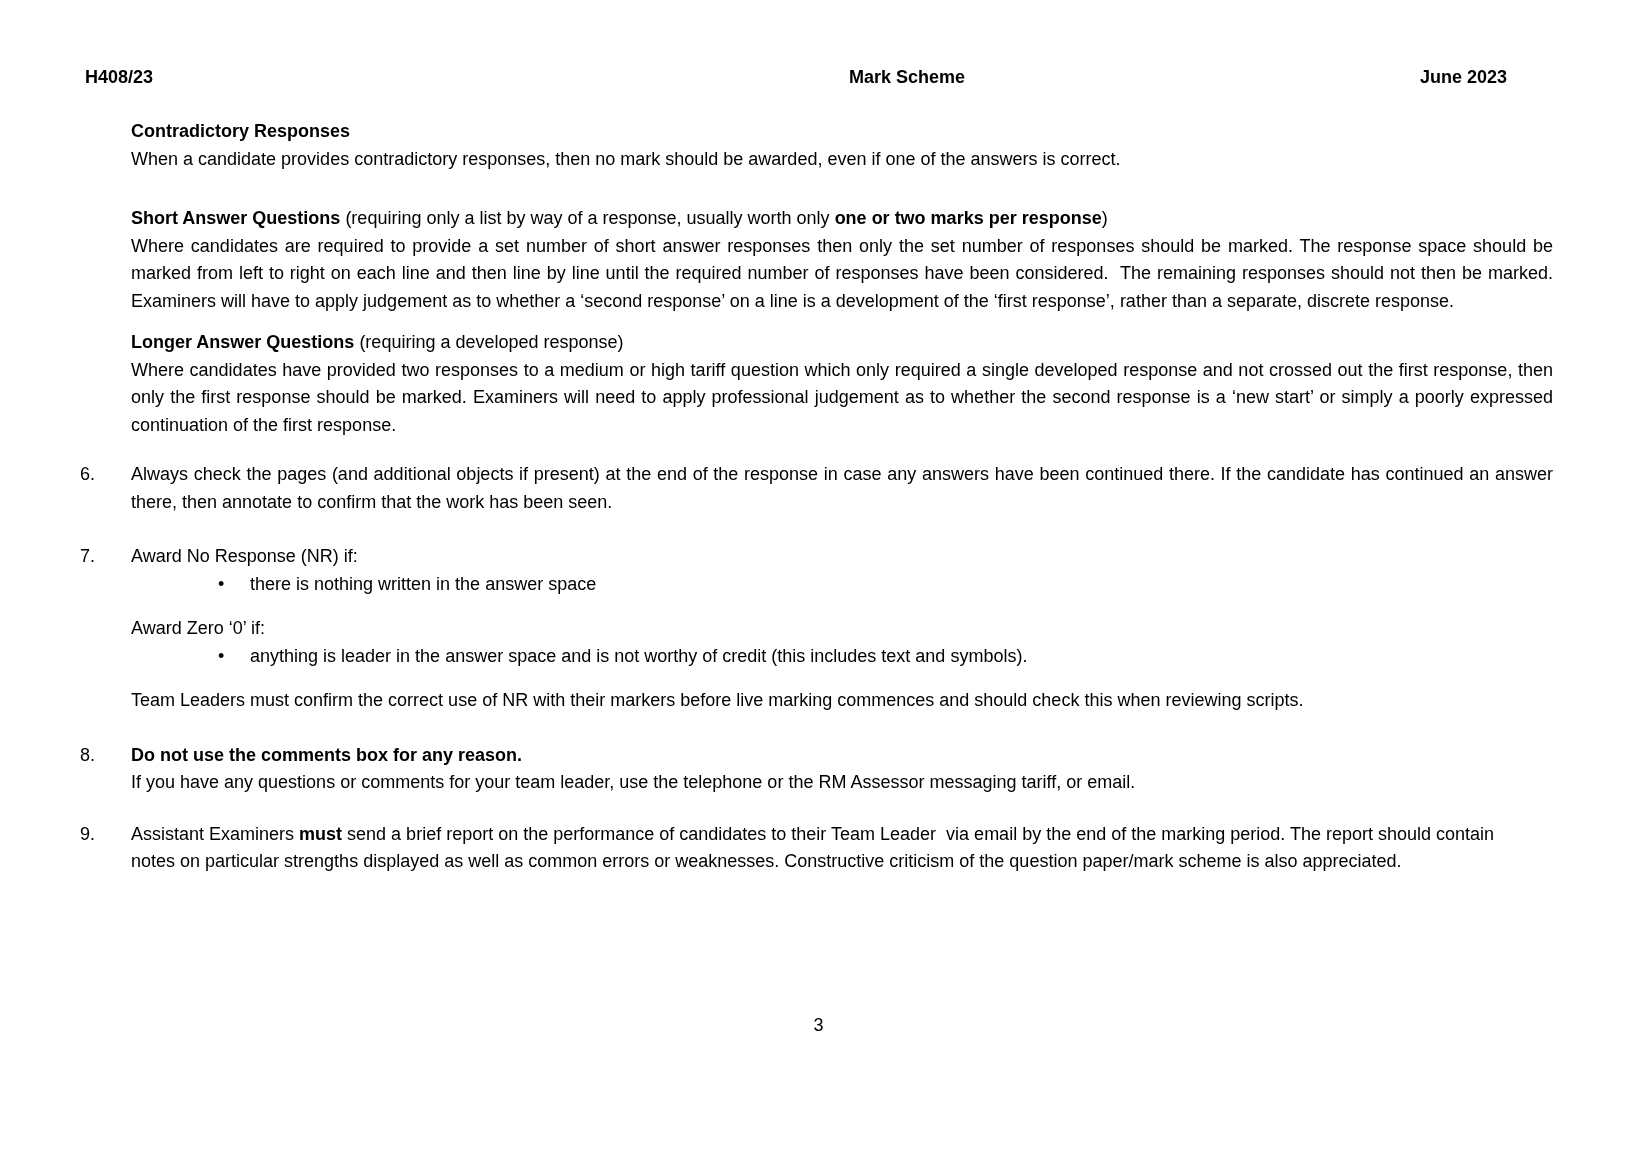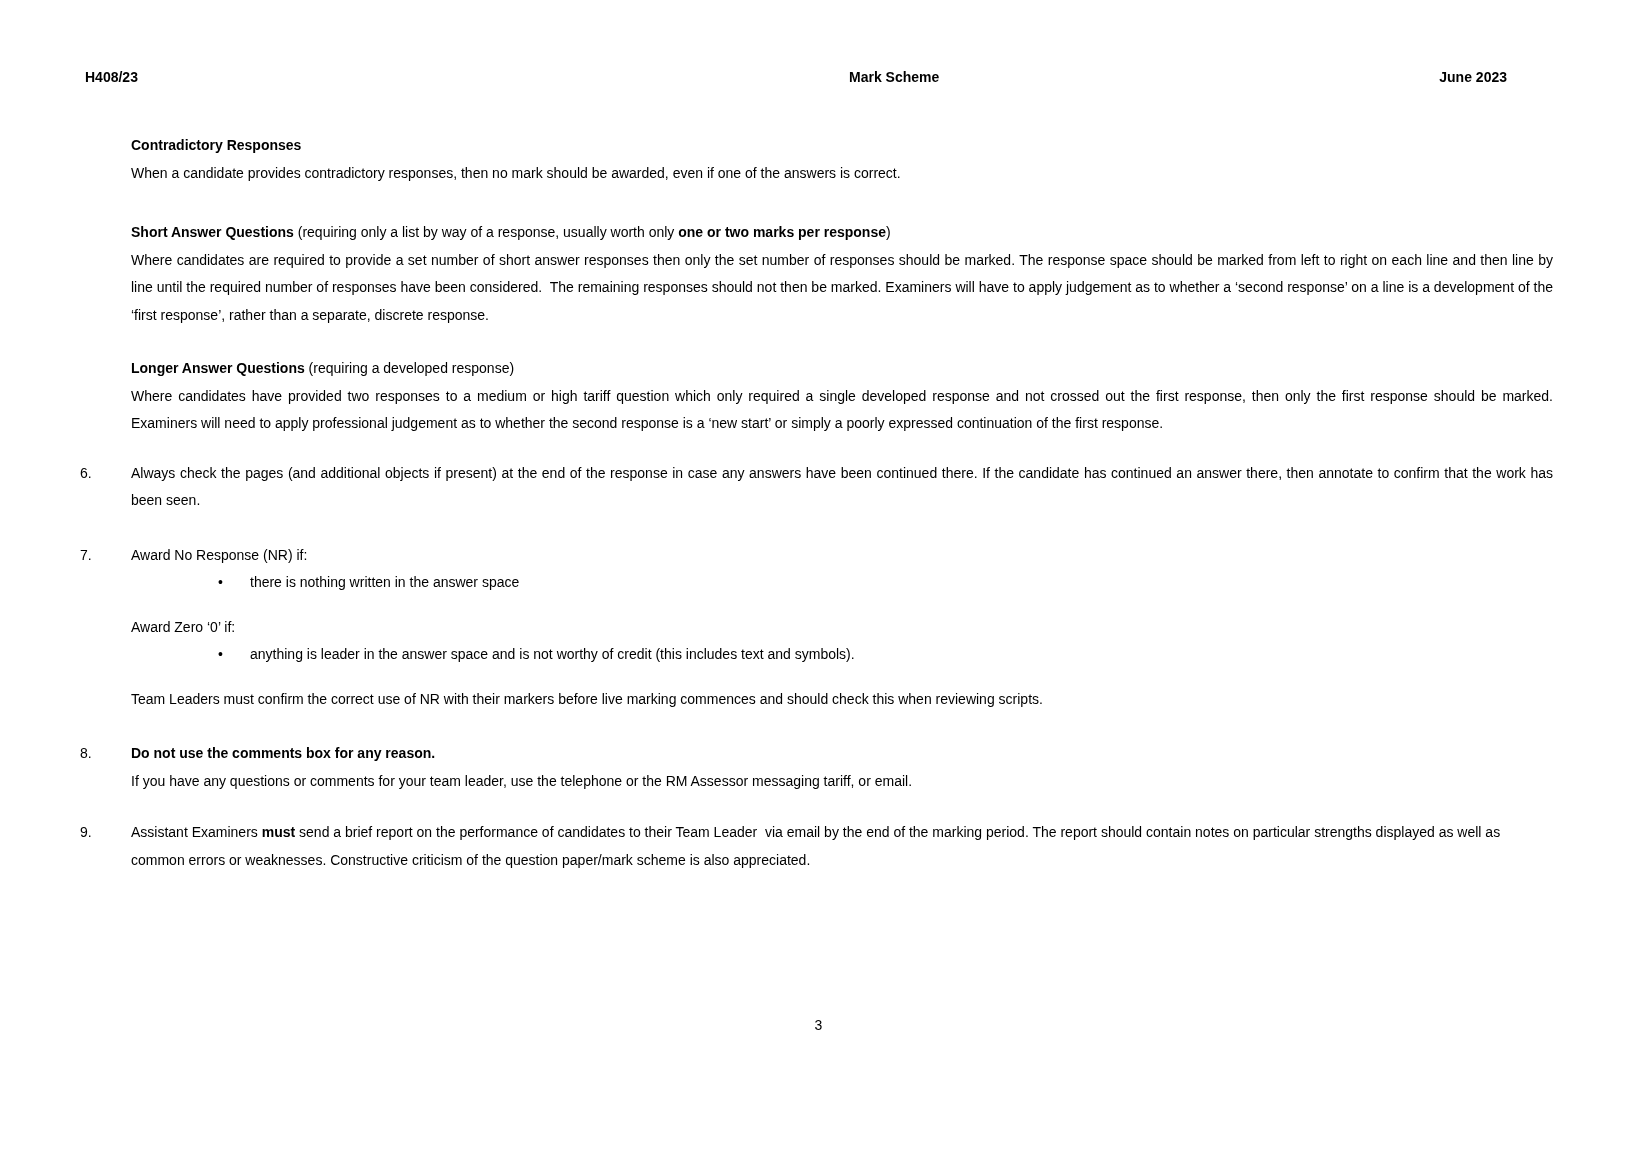--- a/index.html
+++ b/index.html
@@ -4,36 +4,36 @@
 <style>
   * { margin: 0; padding: 0; box-sizing: border-box; }
   html, body { background: #ffffff; }
   .page {
     position: relative;
     width: 1637px;
     height: 1158px;
     background: #ffffff;
     color: #000000;
     font-family: "Liberation Sans", "DejaVu Sans", sans-serif;
-    font-size: 14px;
+    font-size: 18px;
     line-height: 27.5px;
     overflow: hidden;
   }
   .header { position: absolute; top: 64px; left: 0; width: 100%; height: 28px; font-weight: bold; }
   .h-left   { position: absolute; left: 85px; }
   .h-center { position: absolute; left: 849px; }
   .h-right  { position: absolute; right: 130px; }
 
-  .content { position: absolute; top: 132px; left: 131px; right: 84px; }
+  .content { position: absolute; top: 118px; left: 131px; right: 84px; }
 
   .bold { font-weight: bold; }
   .justify { text-align: justify; }
 
   .mt-32 { margin-top: 32px; }
-  .mt-26 { margin-top: 26px; }
+  .mt-26 { margin-top: 14px; }
   .mt-27 { margin-top: 27px; }
   .mt-24 { margin-top: 24px; }
   .mt-22 { margin-top: 22px; }
   .mt-17 { margin-top: 17px; }
 
   .nitem { position: relative; }
   .nitem .num { position: absolute; left: -51px; top: 0; }
 
   .bullet-row { display: flex; padding-left: 87px; }
   .bullet-glyph { width: 32px; flex: none; }

